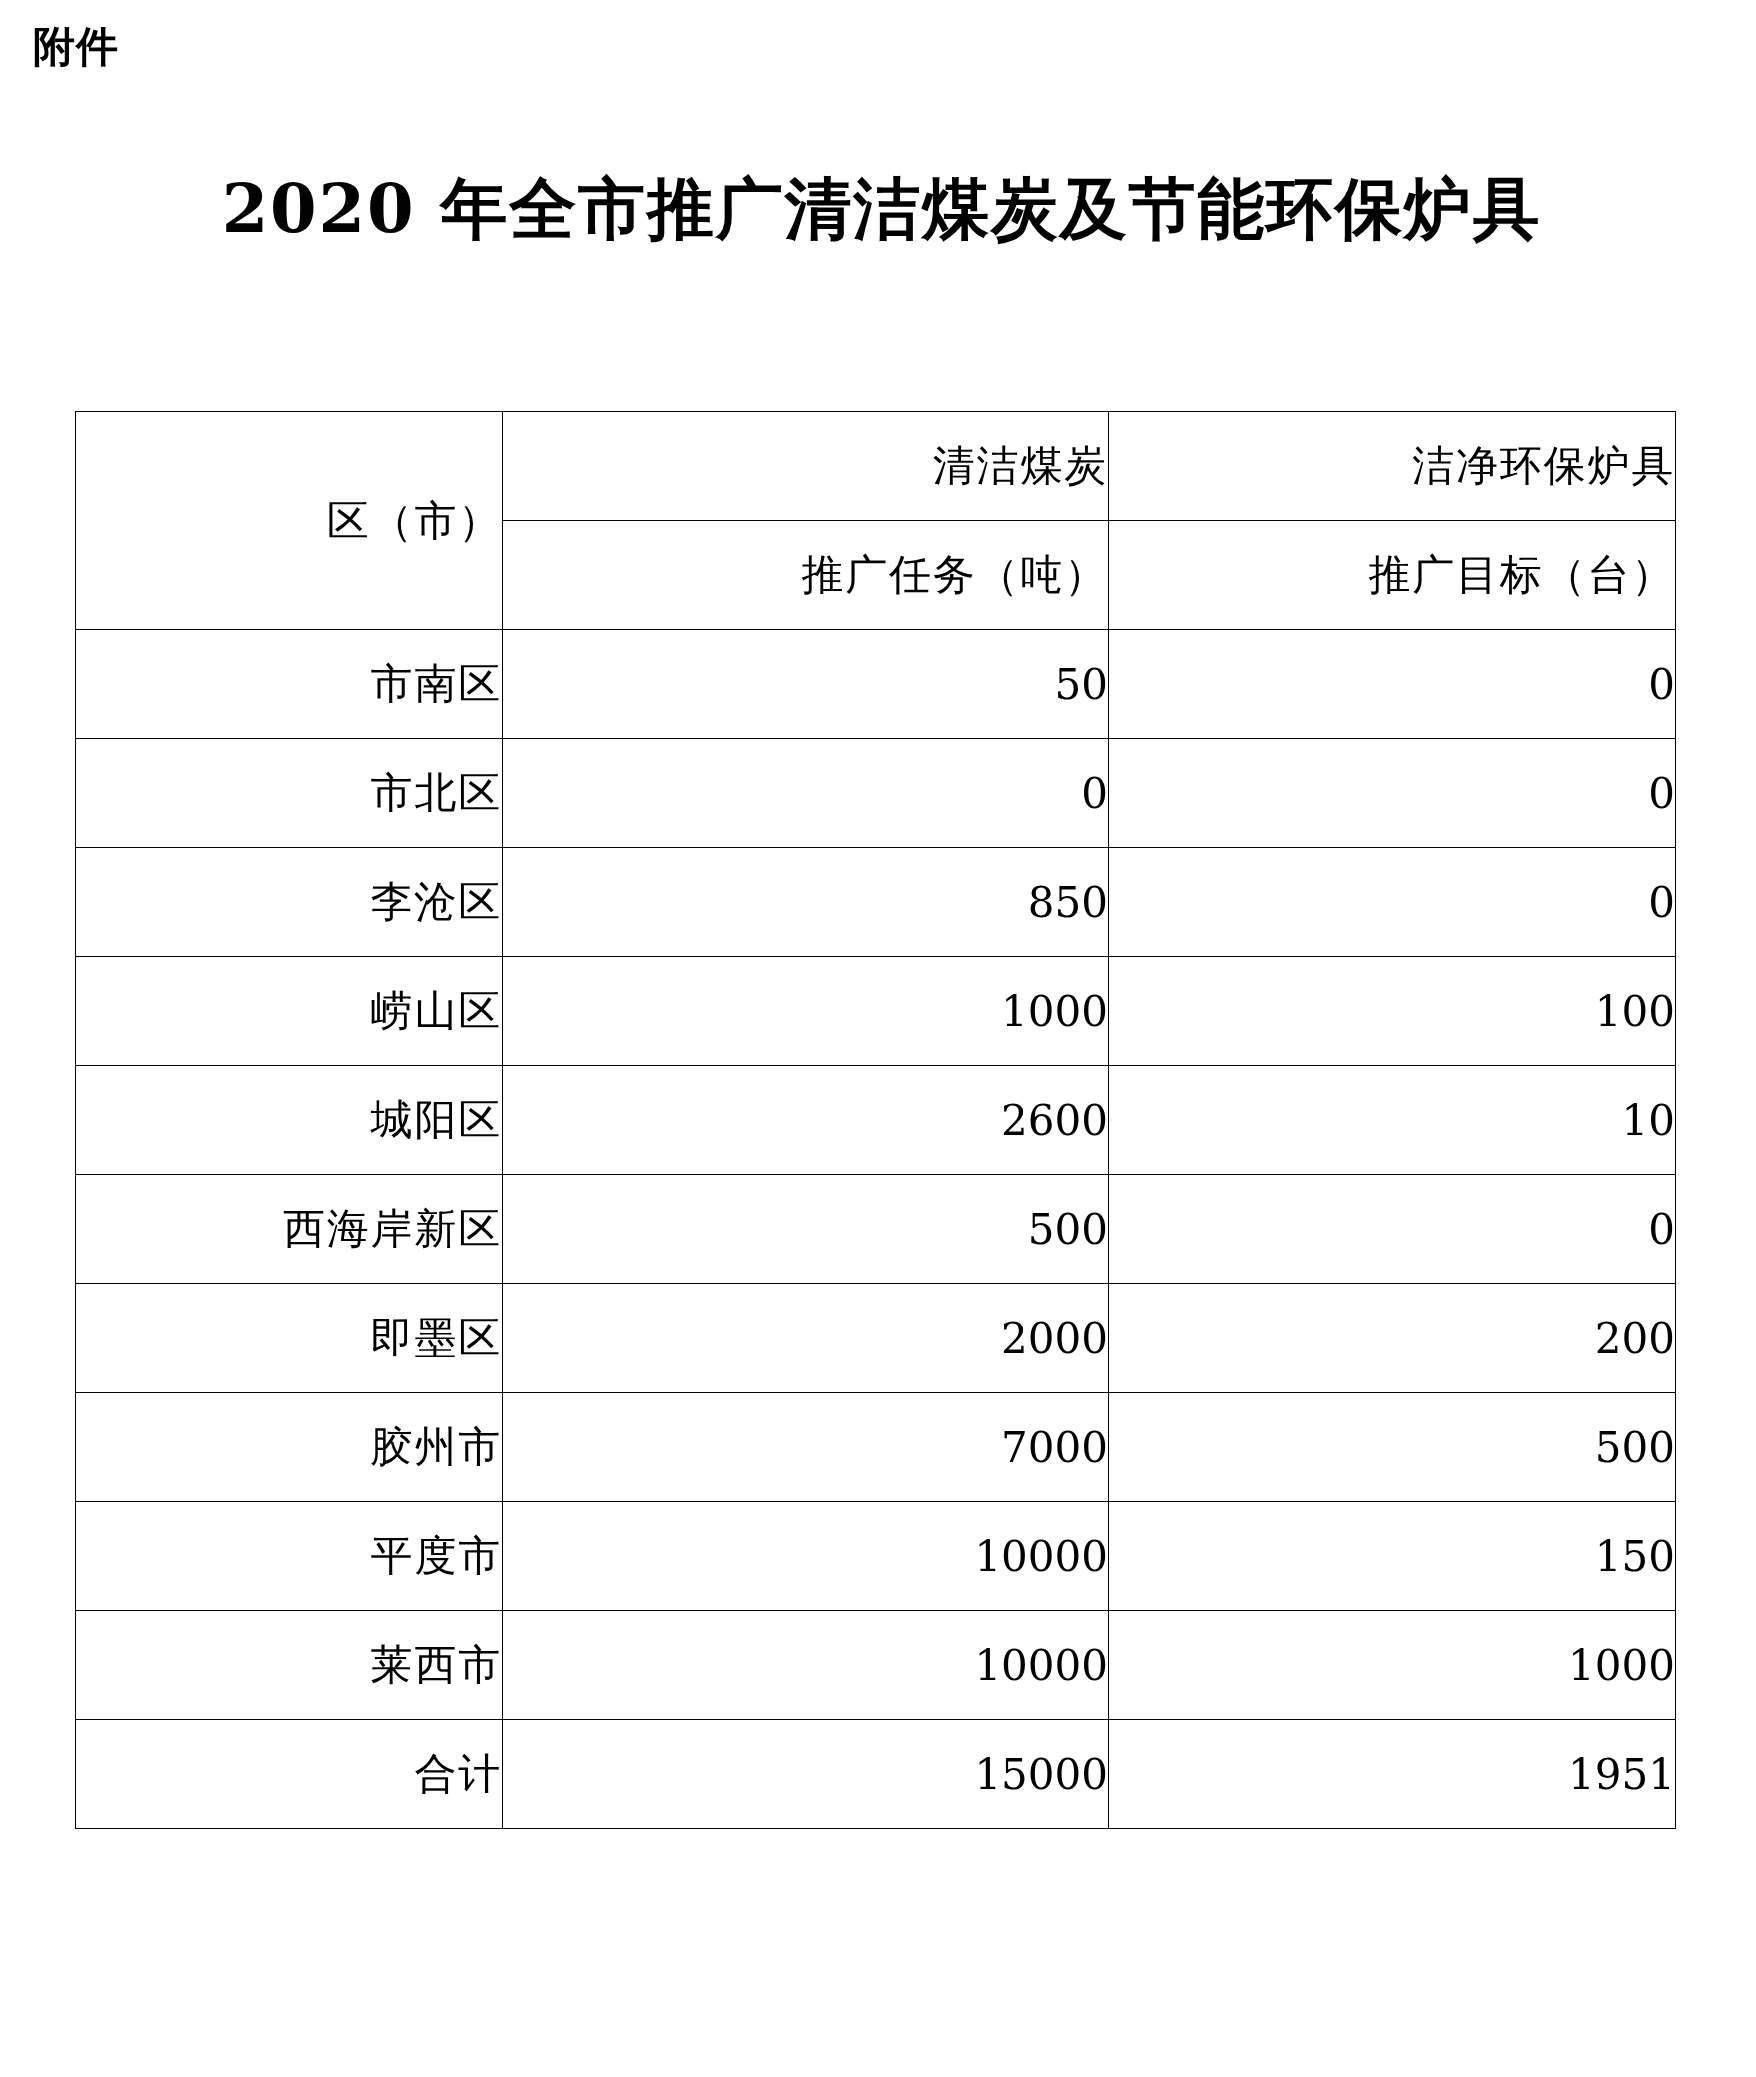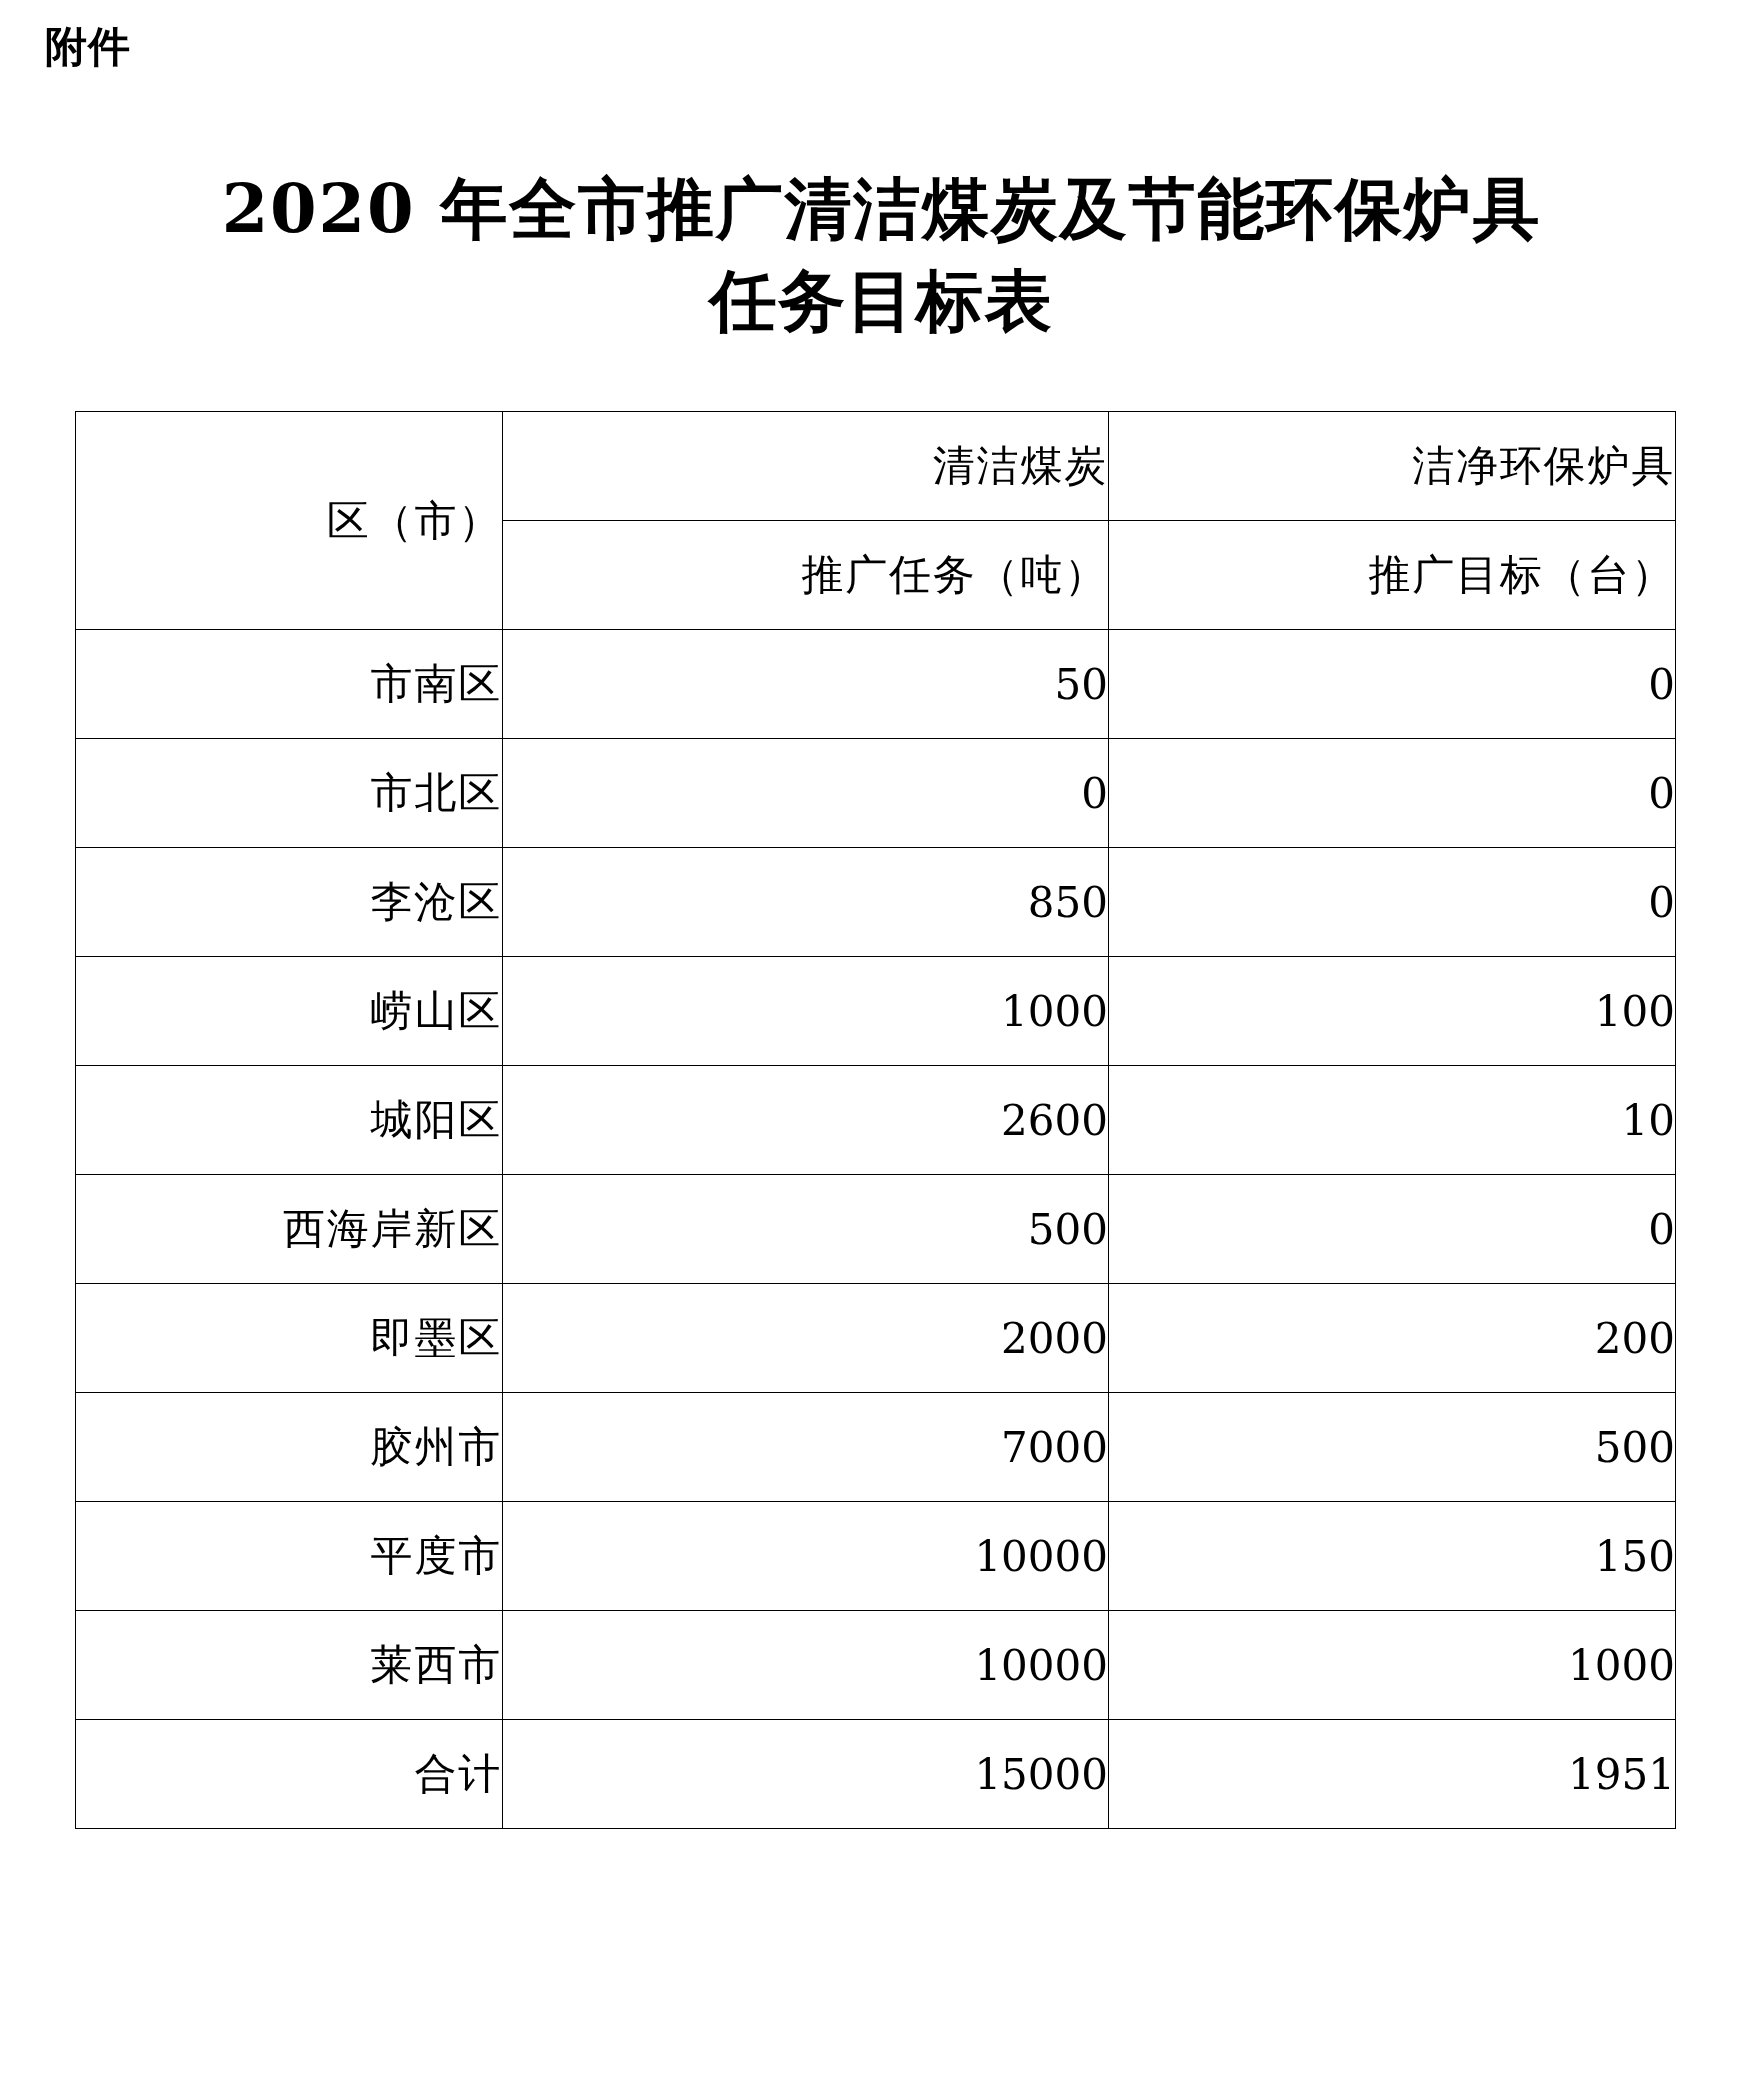--- a/index.html
+++ b/index.html
@@ -24,21 +24,20 @@
   }
   .attachment-label {
     position: absolute;
     left: 33px;
     top: 26px;
     font-family: "DejaVu Sans", "Liberation Sans", sans-serif;
     font-size: 42px;
     font-weight: 700;
     letter-spacing: 0.9px;
     line-height: 1;
-    margin-left: 12px;
   }
   .doc-title {
     position: absolute;
     left: 101px;
     top: 163px;
     width: 1561px;
     text-align: center;
     font-family: "DejaVu Serif", "Liberation Serif", serif;
     font-weight: 700;
     font-size: 67px;
@@ -86,21 +85,20 @@
 </style>
 </head>
 <body>
 
 <div class="page">
 
   <div class="attachment-label">附件</div>
 
   <div class="doc-title">
     <span class="line1">2020 年全市推广清洁煤炭及节能环保炉具</span>
-    <span class="line2">任务目标表</span>
   </div>
 
   <table class="task-table">
     <colgroup>
       <col class="c1">
       <col class="c2">
       <col class="c3">
     </colgroup>
     <tbody id="table-body">
       <tr>

